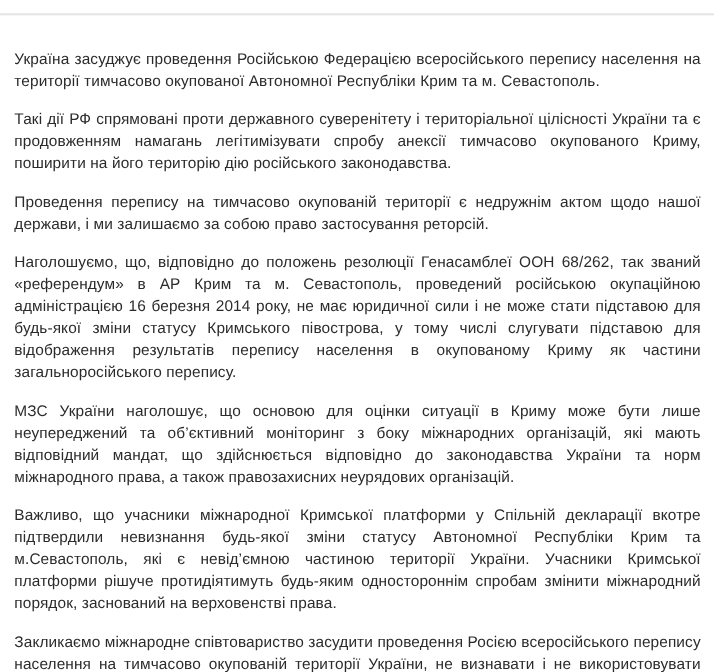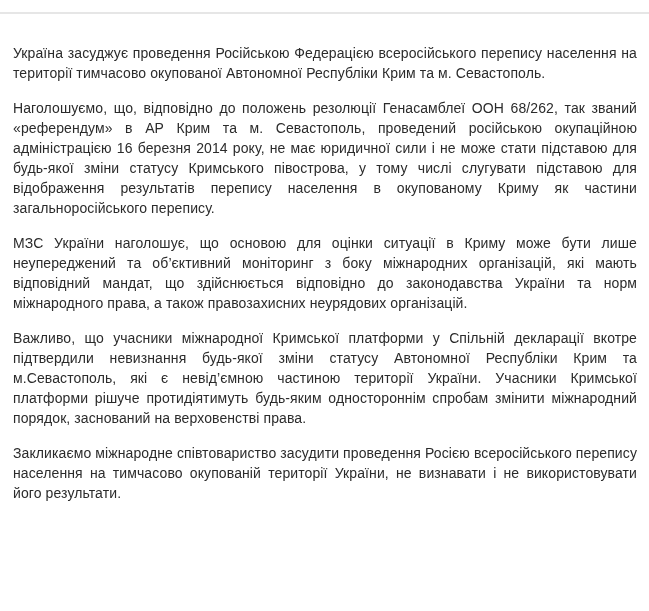--- a/index.html
+++ b/index.html
@@ -46,17 +46,19 @@
     margin-bottom: 0;
   }
 </style>
 </head>
 <body>
 
 <div class="top-divider"></div>
 
 <main class="statement-body">
   <p>Україна засуджує проведення Російською Федерацією всеросійського перепису населення на території тимчасово окупованої Автономної Республіки Крим та м. Севастополь.</p>
+  <p>Такі дії РФ спрямовані проти державного суверенітету і територіальної цілісності України та є продовженням намагань легітимізувати спробу анексії тимчасово окупованого Криму, поширити на його територію дію російського законодавства.</p>
+  <p>Проведення перепису на тимчасово окупованій території є недружнім актом щодо нашої держави, і ми залишаємо за собою право застосування реторсій.</p>
   <p>Наголошуємо, що, відповідно до положень резолюції Генасамблеї ООН 68/262, так званий «референдум» в АР Крим та м. Севастополь, проведений російською окупаційною адміністрацією 16 березня 2014 року, не має юридичної сили і не може стати підставою для будь-якої зміни статусу Кримського півострова, у тому числі слугувати підставою для відображення результатів перепису населення в окупованому Криму як частини загальноросійського перепису.</p>
   <p>МЗС України наголошує, що основою для оцінки ситуації в Криму може бути лише неупереджений та об’єктивний моніторинг з боку міжнародних організацій, які мають відповідний мандат, що здійснюється відповідно до законодавства України та норм міжнародного права, а також правозахисних неурядових організацій.</p>
   <p>Важливо, що учасники міжнародної Кримської платформи у Спільній декларації вкотре підтвердили невизнання будь-якої зміни статусу Автономної Республіки Крим та м.Севастополь, які є невід’ємною частиною території України. Учасники Кримської платформи рішуче протидіятимуть будь-яким одностороннім спробам змінити міжнародний порядок, заснований на верховенстві права.</p>
   <p>Закликаємо міжнародне співтовариство засудити проведення Росією всеросійського перепису населення на тимчасово окупованій території України, не визнавати і не використовувати його результати.</p>
 </main>
 
 </body></html>

